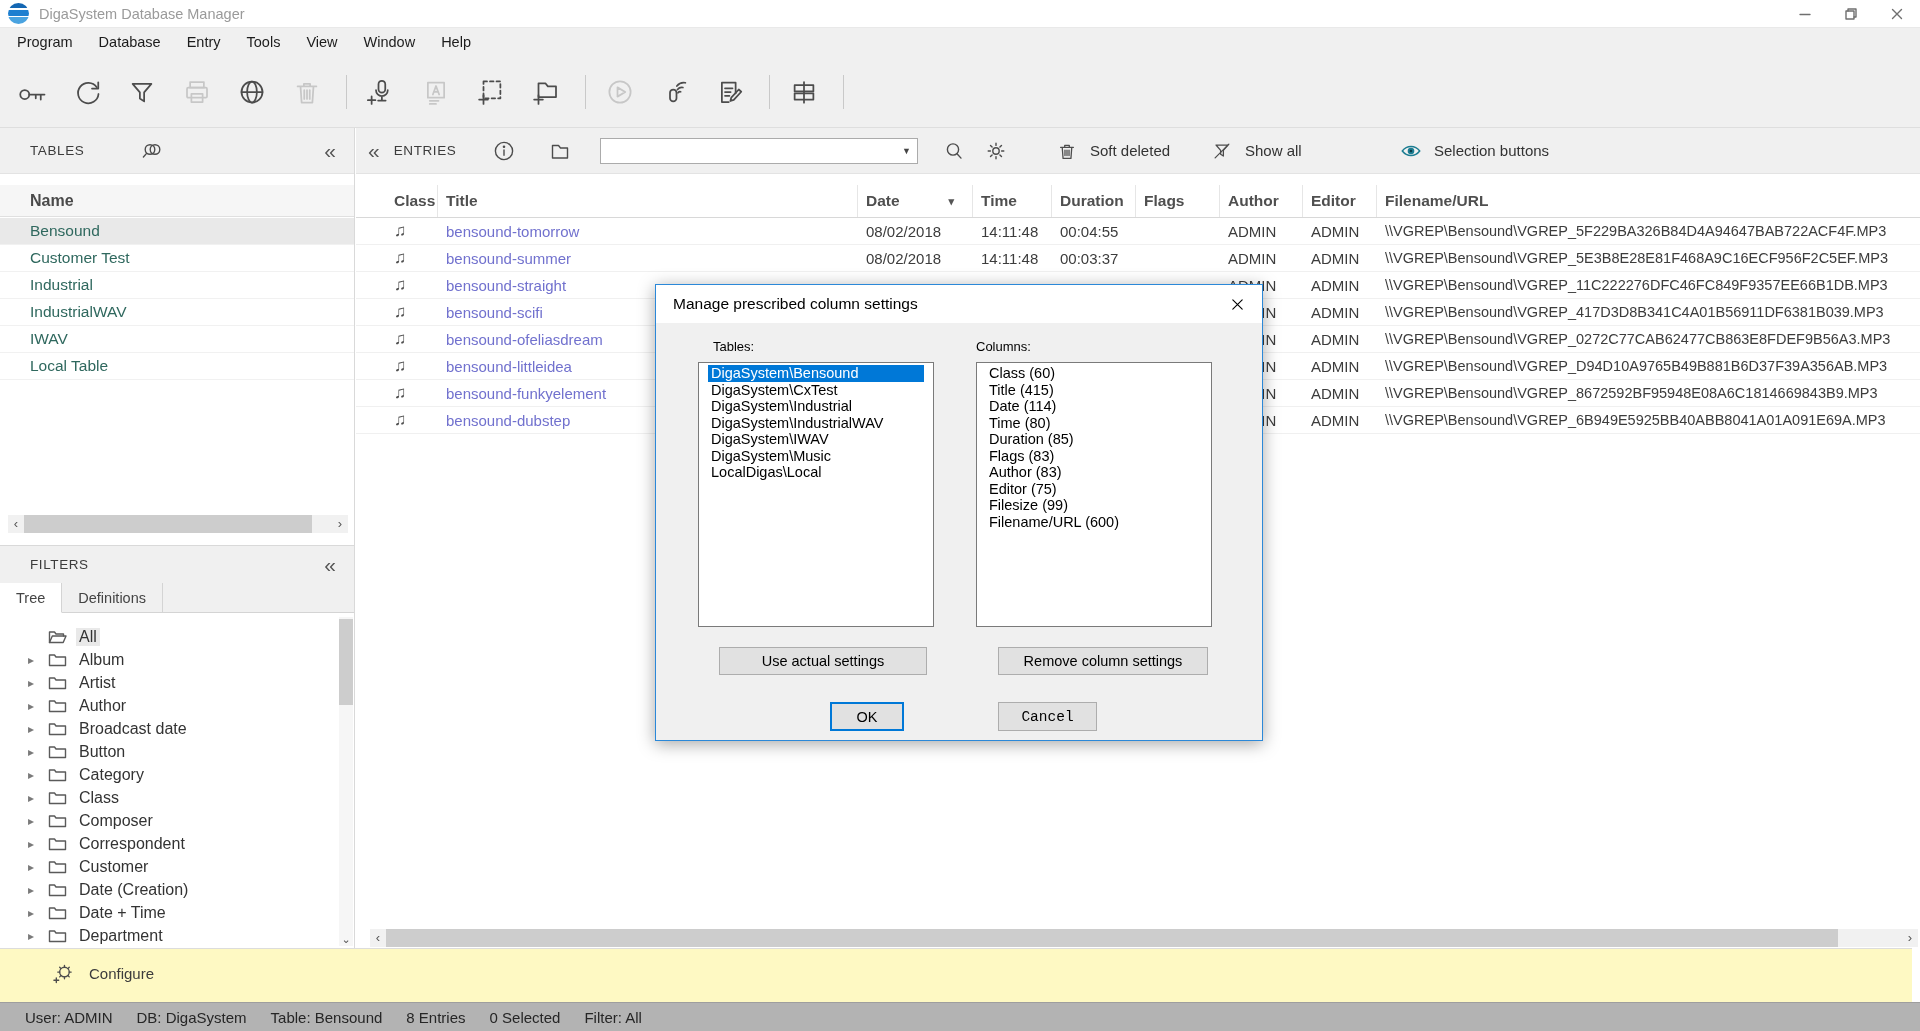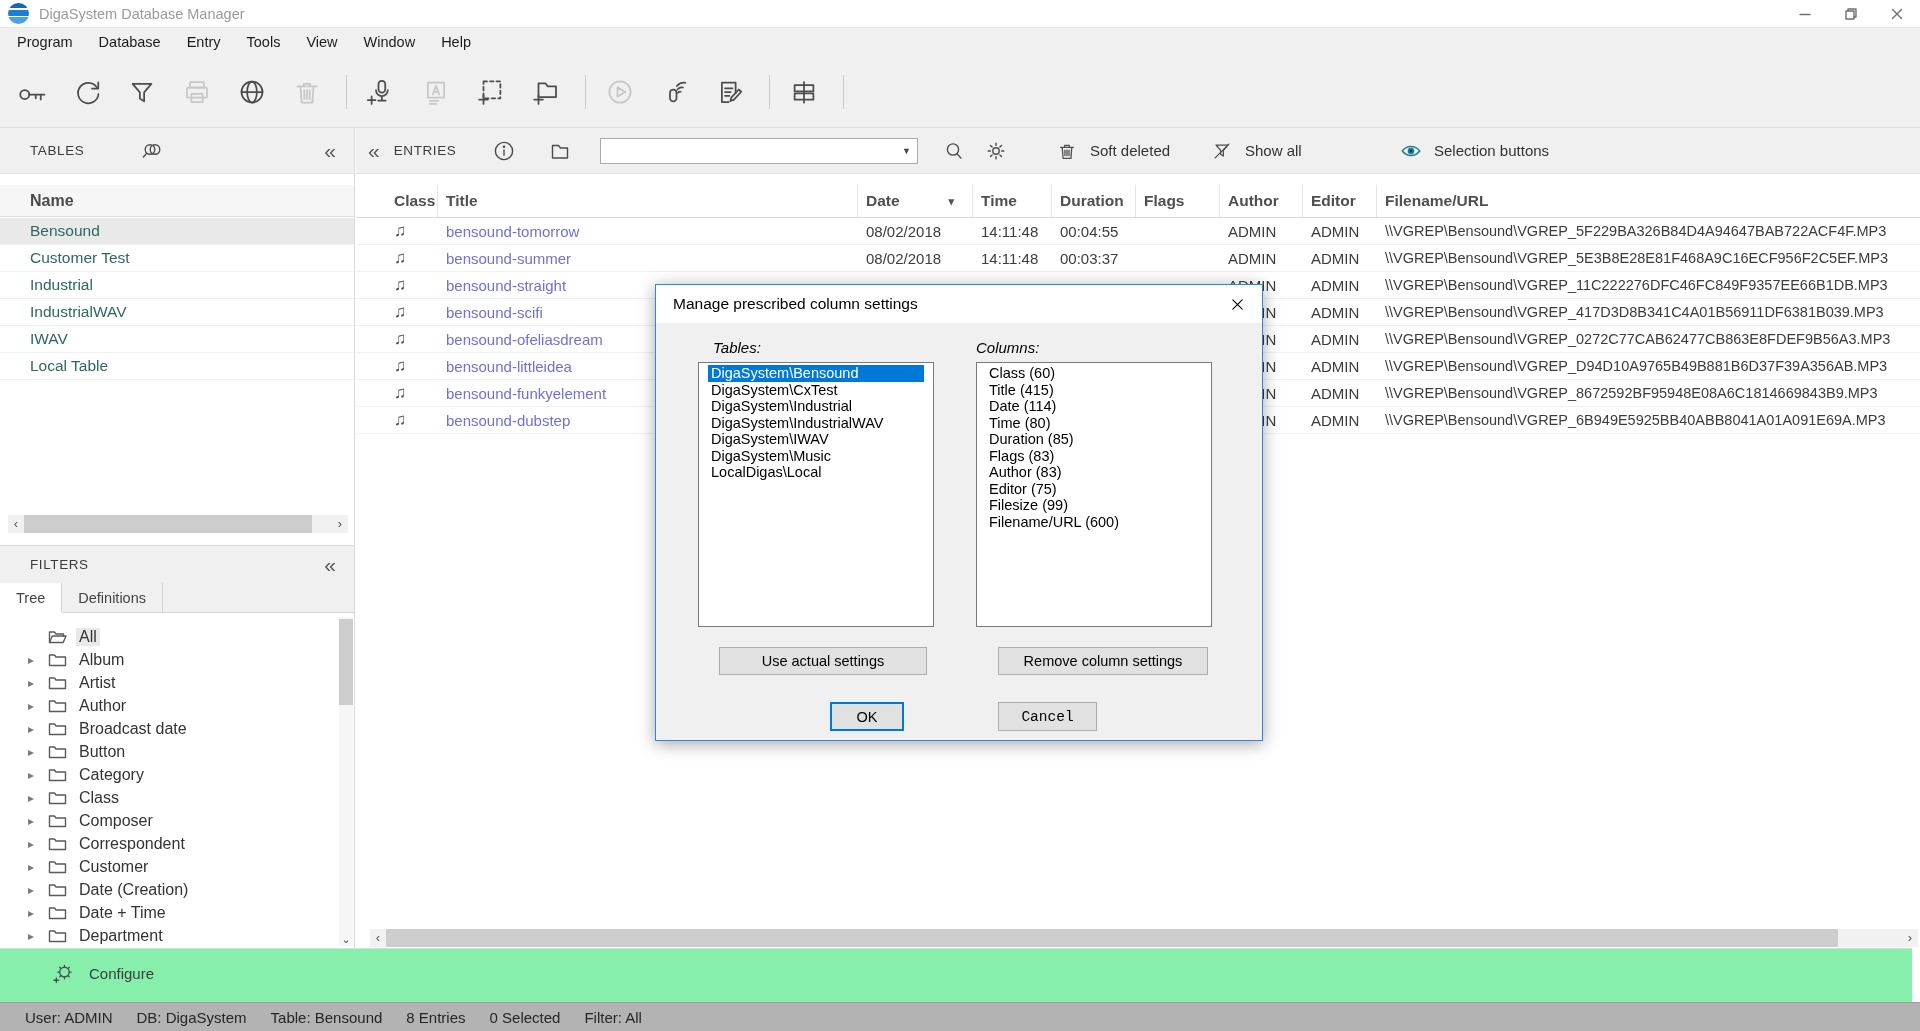--- a/index.html
+++ b/index.html
@@ -88,31 +88,31 @@
   .ehead .hcell:last-child { border-right:none; }
   .sort-arrow { margin-left:auto; margin-right:18px; font-size:11px; color:#555; }
   #grid-rows { position:absolute; top:90px; left:0; right:0; }
   .erow { height:27px; border-bottom:1px solid #f0f0f0; font-size:15px; color:#3c3c3c; }
   .erow > div { display:flex; align-items:center; padding-left:8px; white-space:nowrap; overflow:hidden; }
   .cell-class { padding-left:38px !important; font-size:17px; color:#4f4f4f; }
   .cell-title { color:#7171ce; }
   .cell-file { font-size:14.5px; }
 
   
-  .strip { position:absolute; top:948px; left:0; right:8px; height:54px; background:#86efac; border-top:1px solid #dcdcdc; }
+  .strip { position:absolute; top:948px; left:0; right:8px; height:54px; background:#fef9c3; border-top:1px solid #dcdcdc; }
   .configure { position:absolute; left:52px; top:13px; display:flex; align-items:center; gap:14px; font-size:15px; color:#3c3c3c; }
   .configure .hicon { width:23px; height:23px; }
   .statusbar { position:absolute; top:1002px; left:0; right:0; height:29px; background:#b3b3b3; border-top:1px solid #9e9e9e; display:flex; align-items:center; padding-left:25px; font-size:15px; color:#262626; }
   .statusbar span { margin-right:24px; }
 
   
   .dialog { position:absolute; left:655px; top:284px; width:608px; height:457px; background:#f0f0f0; border:1px solid #2b88d8; box-shadow:0 3px 16px rgba(0,0,0,.35); z-index:50; }
   .dlg-title { height:38px; background:#fff; display:flex; align-items:center; padding-left:17px; font-size:15.5px; color:#000; }
   .dlg-close { margin-left:auto; width:50px; height:38px; display:flex; align-items:center; justify-content:center; color:#000; }
-  .dlg-label { position:absolute; font-size:15px; color:#000;font-style:italic; }
+  .dlg-label { position:absolute; font-size:13px; color:#000; }
   .lbl-tables { left:57px; top:54px; } .lbl-columns { left:320px; top:54px; }
   .listbox { position:absolute; top:77px; width:236px; height:265px; background:#fff; border:1px solid #7a7a7a; padding:2px 9px; font-size:14.5px; overflow:hidden; }
   .lb-tables { left:42px; } .lb-columns { left:320px; }
   .lb-item { height:16.5px; line-height:16.5px; padding-left:3px; white-space:nowrap; color:#000; }
   .lb-item.selected { background:#0078d7; color:#fff; }
   .dlg-btn { position:absolute; background:#e1e1e1; border:1px solid #adadad; display:flex; align-items:center; justify-content:center; font-size:14.5px; color:#000; }
   .btn-use    { left:63px;  top:362px; width:208px; height:28px; }
   .btn-remove { left:342px; top:362px; width:210px; height:28px; }
   .btn-ok     { left:174px; top:417px; width:74px;  height:29px; border:2px solid #0078d7; }
   .btn-cancel { left:342px; top:417px; width:99px;  height:29px;font-family:Liberation Mono, monospace; }

